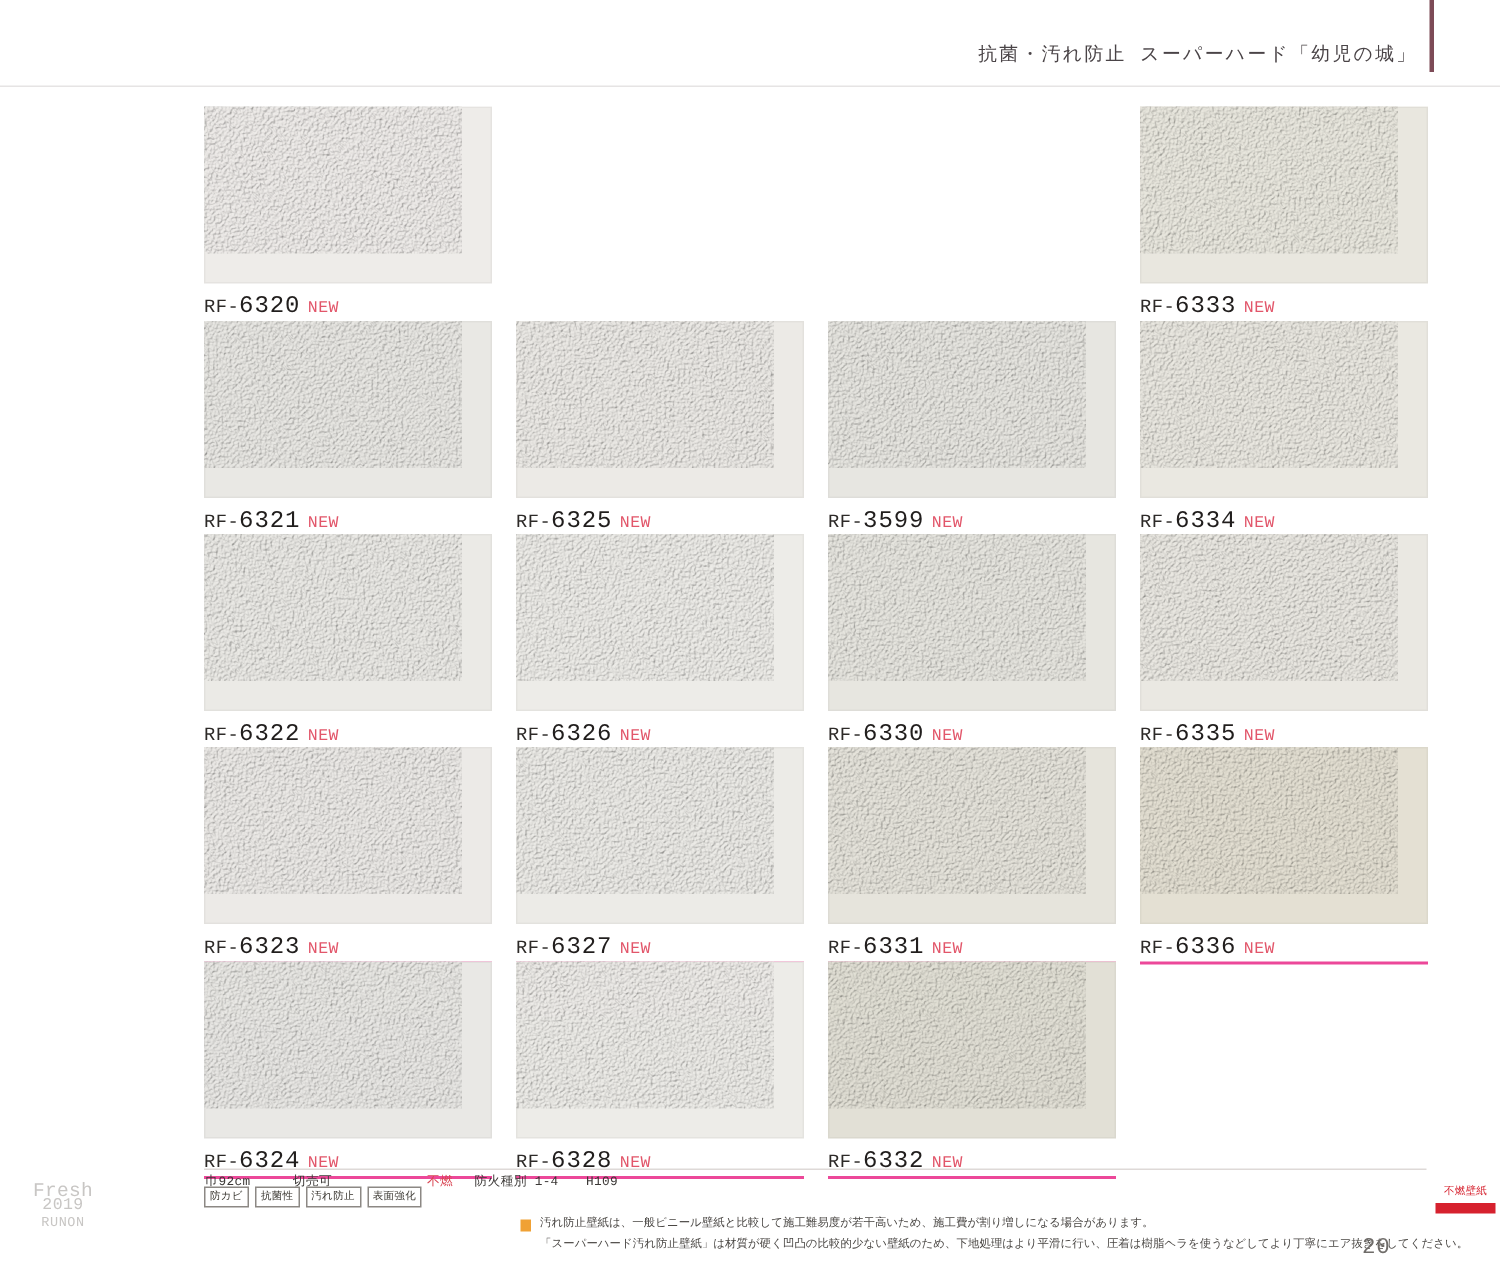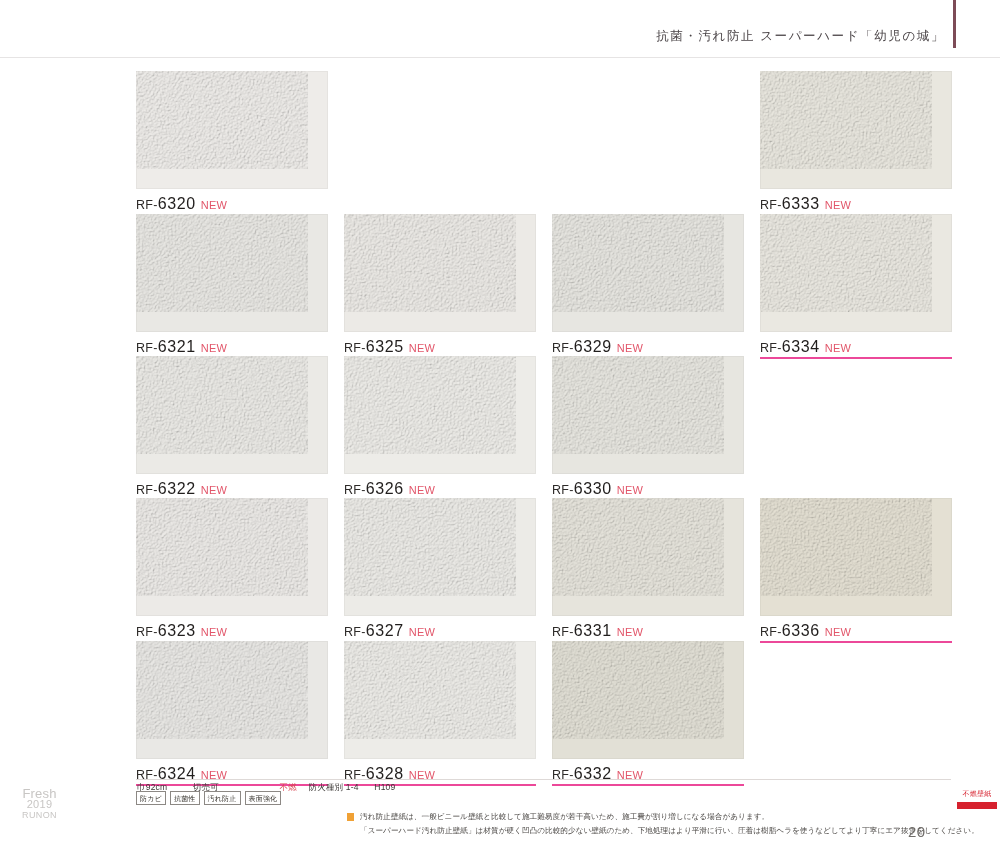--- a/index.html
+++ b/index.html
@@ -13,20 +13,21 @@
     font-family: "Liberation Sans", "DejaVu Sans", sans-serif;
     overflow: hidden;
     position: relative;
   }
 
   #page {
     position: relative;
     width: 983px;
     height: 852px;
     background: #ffffff;
+    font-family: Liberation Mono, monospace;
   }
 
   
   #header {
     position: absolute;
     left: 0;
     top: 0;
     width: 1000px;
     height: 58px;
   }
@@ -299,21 +300,21 @@
               <filter id="tx7" x="0" y="0" width="100%" height="100%">
                 <feTurbulence type="fractalNoise" baseFrequency="0.55" numOctaves="4" seed="7" result="noise"></feTurbulence>
                 <feDiffuseLighting in="noise" surfaceScale="1.3" diffuseConstant="1" lighting-color="#e7e6e1" result="light">
                   <feDistantLight azimuth="225" elevation="62"></feDistantLight>
                 </feDiffuseLighting>
               </filter>
             </defs>
             <rect x="0" y="0" width="100%" height="100%" filter="url(#tx7)"></rect>
           </svg>
         </div>
-        <div class="label-row"><span class="lbl-prefix">RF-</span><span class="lbl-num">6329</span><span class="lbl-new">NEW</span></div>
+        <div class="label-row"><span class="lbl-prefix">RF-</span><span class="lbl-num">3599</span><span class="lbl-new">NEW</span></div>
       </div>
       <div class="cell" style="left: 760px; top: 214px;">
         <div class="swatch" style="background-color: rgb(234, 232, 225);">
           <svg class="tex" width="100%" height="100%">
             <defs>
               <filter id="tx8" x="0" y="0" width="100%" height="100%">
                 <feTurbulence type="fractalNoise" baseFrequency="0.55" numOctaves="4" seed="8" result="noise"></feTurbulence>
                 <feDiffuseLighting in="noise" surfaceScale="1.3" diffuseConstant="1" lighting-color="#eae8e1" result="light">
                   <feDistantLight azimuth="225" elevation="62"></feDistantLight>
                 </feDiffuseLighting>
@@ -364,20 +365,36 @@
                 <feTurbulence type="fractalNoise" baseFrequency="0.55" numOctaves="4" seed="11" result="noise"></feTurbulence>
                 <feDiffuseLighting in="noise" surfaceScale="1.3" diffuseConstant="1" lighting-color="#e7e6e0" result="light">
                   <feDistantLight azimuth="225" elevation="62"></feDistantLight>
                 </feDiffuseLighting>
               </filter>
             </defs>
             <rect x="0" y="0" width="100%" height="100%" filter="url(#tx11)"></rect>
           </svg>
         </div>
         <div class="label-row"><span class="lbl-prefix">RF-</span><span class="lbl-num">6330</span><span class="lbl-new">NEW</span></div>
+      </div>
+      <div class="cell" style="left: 760px; top: 356px;">
+        <div class="swatch" style="background-color: rgb(234, 232, 226);">
+          <svg class="tex" width="100%" height="100%">
+            <defs>
+              <filter id="tx12" x="0" y="0" width="100%" height="100%">
+                <feTurbulence type="fractalNoise" baseFrequency="0.55" numOctaves="4" seed="12" result="noise"></feTurbulence>
+                <feDiffuseLighting in="noise" surfaceScale="1.3" diffuseConstant="1" lighting-color="#eae8e2" result="light">
+                  <feDistantLight azimuth="225" elevation="62"></feDistantLight>
+                </feDiffuseLighting>
+              </filter>
+            </defs>
+            <rect x="0" y="0" width="100%" height="100%" filter="url(#tx12)"></rect>
+          </svg>
+        </div>
+        <div class="label-row"><span class="lbl-prefix">RF-</span><span class="lbl-num">6335</span><span class="lbl-new">NEW</span></div>
       </div>
       <div class="cell" style="left: 136px; top: 498px;">
         <div class="swatch" style="background-color: rgb(236, 234, 231);">
           <svg class="tex" width="100%" height="100%">
             <defs>
               <filter id="tx13" x="0" y="0" width="100%" height="100%">
                 <feTurbulence type="fractalNoise" baseFrequency="0.55" numOctaves="4" seed="13" result="noise"></feTurbulence>
                 <feDiffuseLighting in="noise" surfaceScale="1.3" diffuseConstant="1" lighting-color="#eceae7" result="light">
                   <feDistantLight azimuth="225" elevation="62"></feDistantLight>
                 </feDiffuseLighting>

